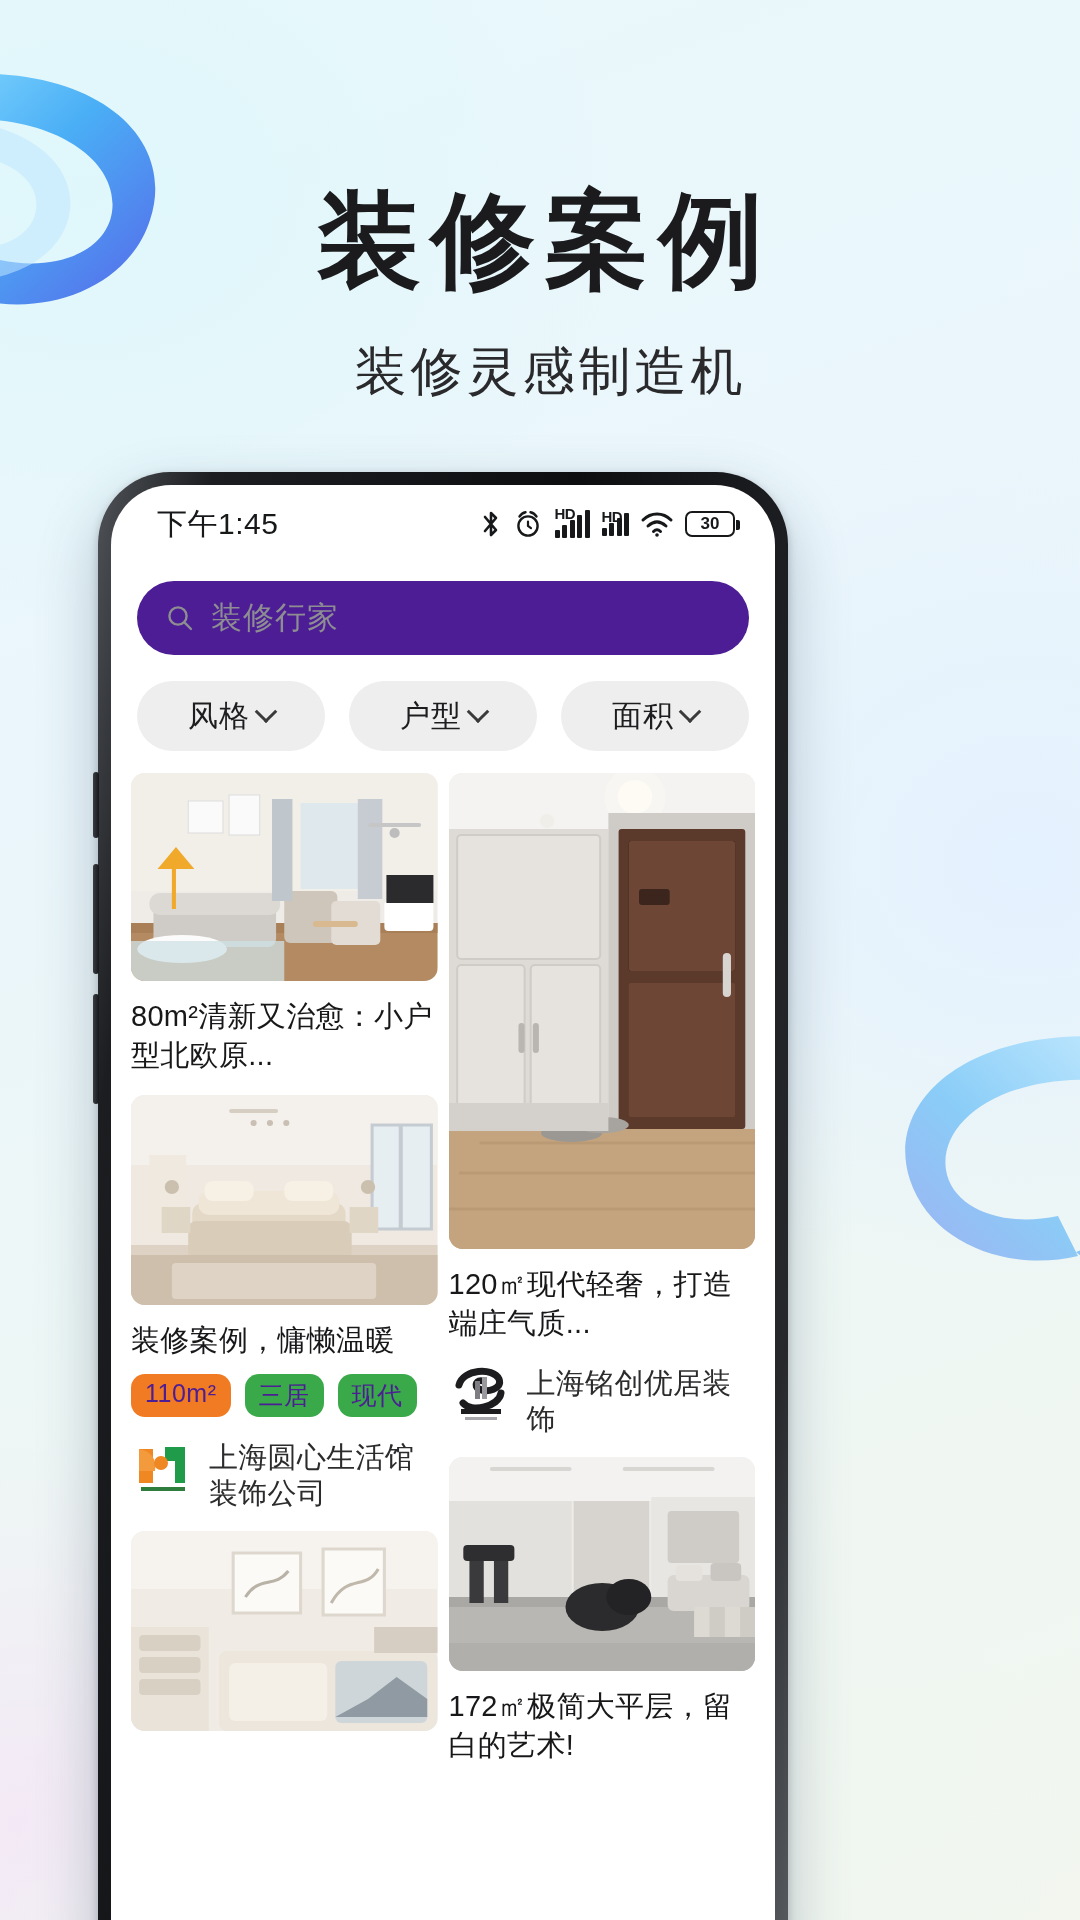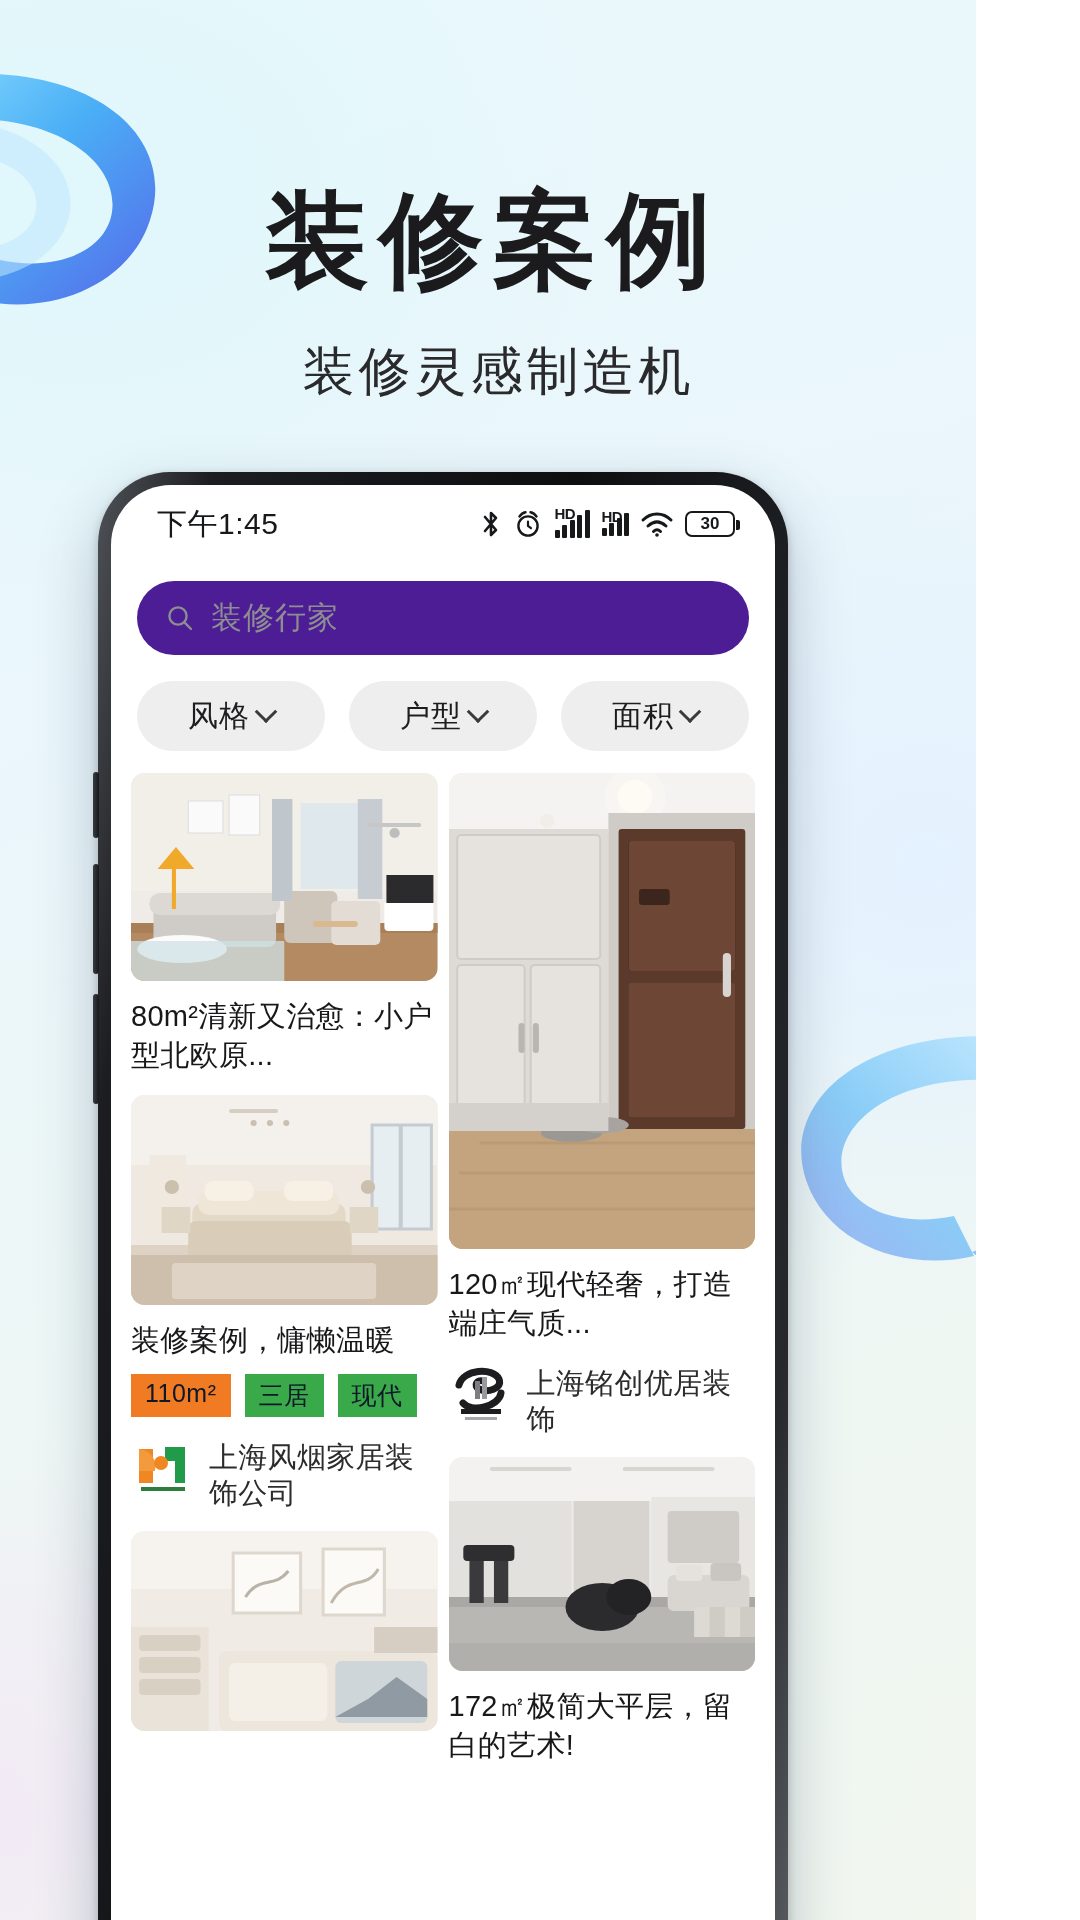--- a/index.html
+++ b/index.html
@@ -2,21 +2,21 @@
 <html><head>
 <meta charset="utf-8">
 <style>
   * { box-sizing: border-box; margin: 0; padding: 0; }
   html, body {
     width: 1080px; height: 1920px;
     font-family: "Liberation Sans", "DejaVu Sans", sans-serif;
     overflow: hidden;
   }
   .stage {
-    position: relative; width: 976px; height: 1920px;
+    position: relative; width: 1080px; height: 1920px;
     background:
       radial-gradient(900px 700px at 8% 10%, #dff7fb 0%, rgba(223,247,251,0) 60%),
       radial-gradient(800px 700px at 95% 45%, #e4f1ff 0%, rgba(228,241,255,0) 62%),
       radial-gradient(900px 800px at 50% 100%, #eef6f0 0%, rgba(238,246,240,0) 60%),
       radial-gradient(700px 600px at 2% 95%, #f3e9f6 0%, rgba(243,233,246,0) 65%),
       linear-gradient(160deg, #e9f8fb 0%, #eaf6fb 35%, #eef7f4 68%, #f2f6ef 100%);
     overflow: hidden;
   }
 
   
@@ -112,21 +112,21 @@
   .col { flex: 1; display: flex; flex-direction: column; gap: 20px; }
 
   .card { display: flex; flex-direction: column; }
   .thumb { width: 100%; border-radius: 14px; overflow: hidden; position: relative; }
   .card-title {
     font-size: 29px; line-height: 1.34; color: #18181a; margin-top: 16px;
     letter-spacing: .3px;
     display: -webkit-box; -webkit-line-clamp: 2; -webkit-box-orient: vertical; overflow: hidden;
   }
   .tags { display: flex; gap: 14px; margin-top: 14px; }
-  .tag { font-size: 25px; color: #0f172a; border-radius: 0; padding: 5px 14px; letter-spacing: .5px; }
+  .tag { font-size: 25px; color: #4c1d95; border-radius: 14px; padding: 5px 14px; letter-spacing: .5px; }
   .tag.orange { background: #f07b22; }
   .tag.green  { background: #3aa949; }
   .shop { display: flex; align-items: flex-start; gap: 14px; margin-top: 16px; }
   .shop-logo { width: 64px; height: 64px; flex: 0 0 64px; border-radius: 6px; overflow: hidden; }
   .shop-name { font-size: 29px; color: #2c2c2e; line-height: 1.25; padding-top: 6px; letter-spacing: .3px; }
 
   svg { display: block; }
 </style>
 </head>
 <body>
@@ -327,21 +327,21 @@
                 <span class="shop-logo">
                   <svg viewBox="0 0 64 64" width="64" height="64">
                     <rect width="64" height="64" fill="#fff"></rect>
                     <path d="M8 16 h14 v34 h-14 z" fill="#ef8722"></path>
                     <path d="M8 16 c 12 2, 18 10, 16 22 l -16 0 z" fill="#f29a3c"></path>
                     <path d="M34 14 h20 v36 h-10 v-22 h-10 z" fill="#1f9b4a"></path>
                     <circle cx="30" cy="30" r="7" fill="#ef8722"></circle>
                     <rect x="10" y="54" width="44" height="4" fill="#2f7d3d"></rect>
                   </svg>
                 </span>
-                <span class="shop-name">上海风烟家居装饰公司</span>
+                <span class="shop-name">上海圆心生活馆装饰公司</span>
               </div>
             </div>
 
             <div class="card">
               <div class="thumb" style="height:200px">
                 <svg viewBox="0 0 300 200" width="100%" height="100%" preserveAspectRatio="none">
                   <rect width="300" height="200" fill="#f0ece5"></rect>
                   <rect x="0" y="0" width="300" height="58" fill="#f6f3ee"></rect>
                   <rect x="100" y="22" width="66" height="60" fill="#fbfaf7" stroke="#ddd7cd" stroke-width="3"></rect>
                   <path d="M112 66 c 14 -22, 28 -8, 42 -26" fill="none" stroke="#b9b2a6" stroke-width="3"></path>

